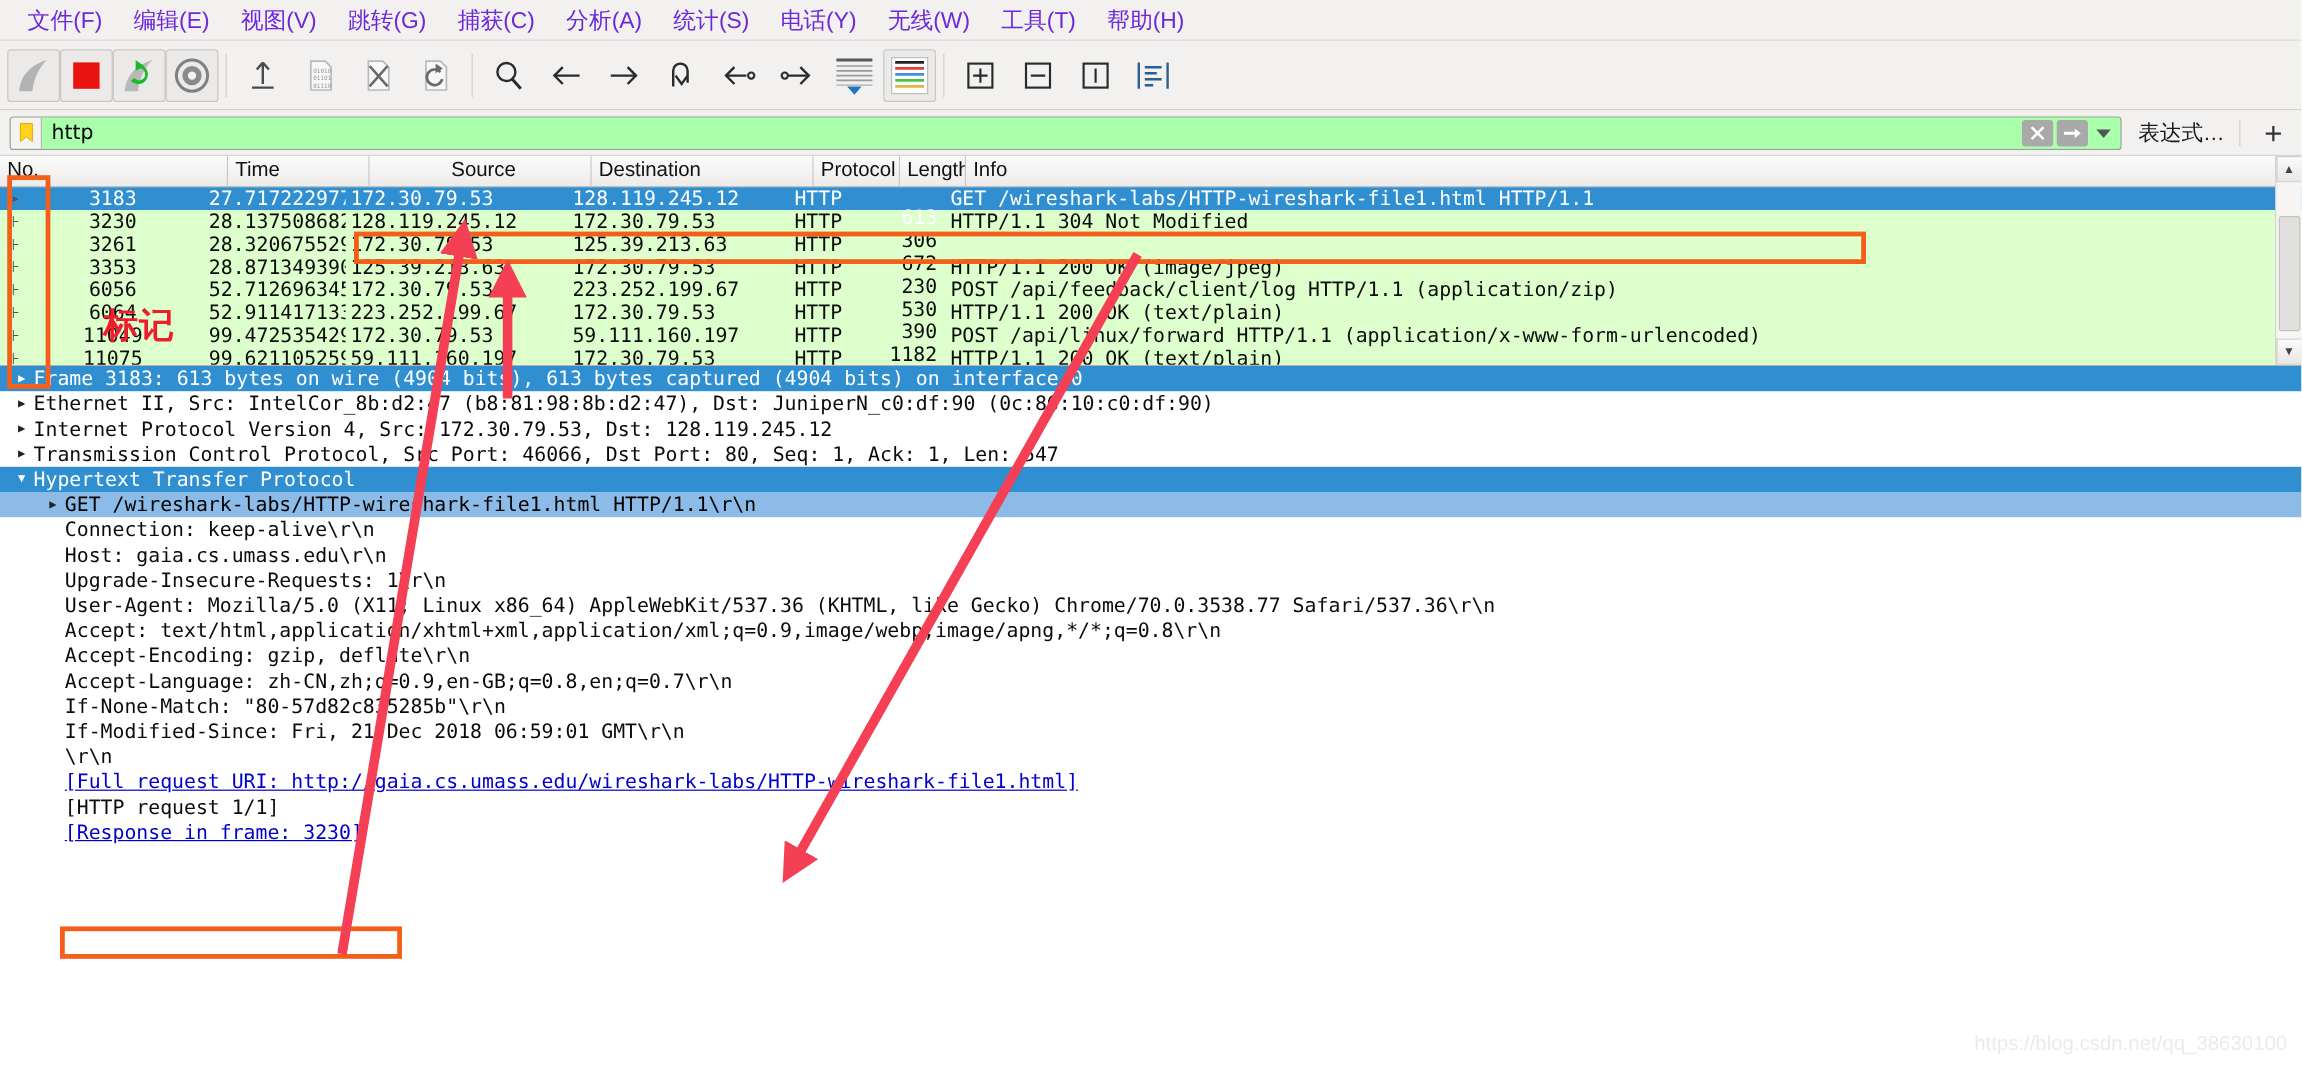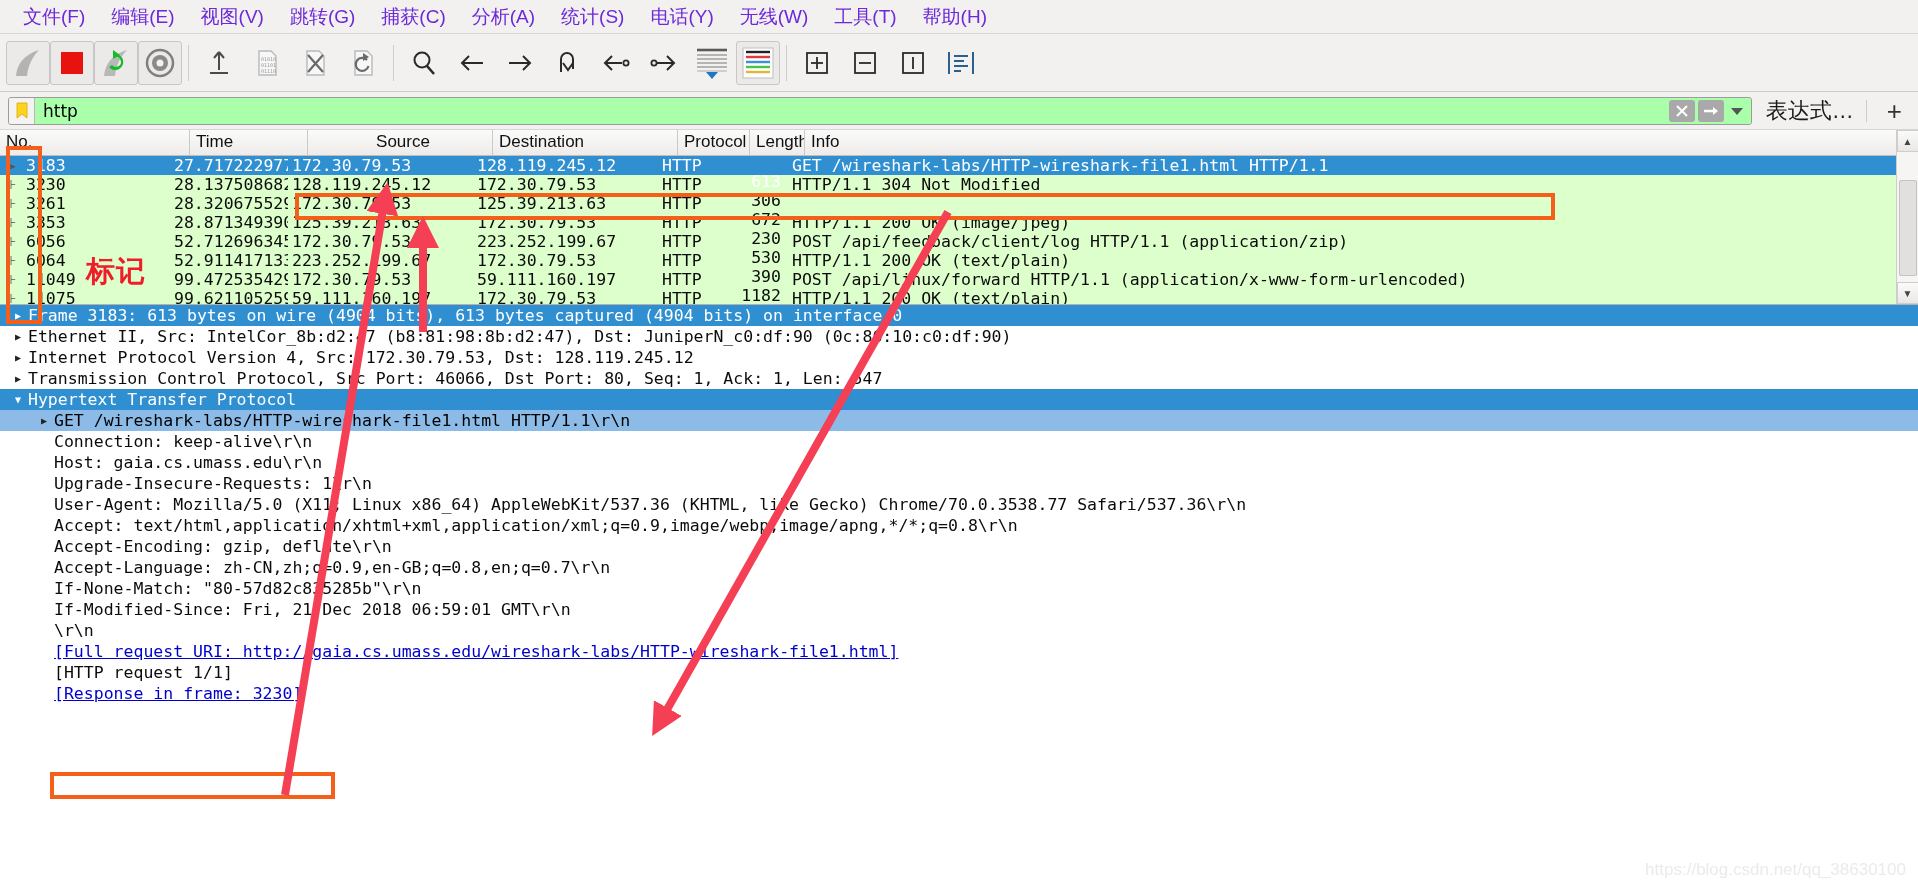--- a/index.html
+++ b/index.html
@@ -102,21 +102,21 @@
     gap: 3px;
   }
   .fbtn {
     width: 26px; height: 22px;
     background: #a9a9a9;
     border-radius: 3px;
     display: flex; align-items: center; justify-content: center;
   }
   .fbtn.chev { background: transparent; width: 20px; }
   .expr-label {
-    font-size: 22px; color: #1a1a1a;
+    font-size: 18px; color: #1a1a1a;
     margin-left: 14px;
     white-space: nowrap;
   }
   .vsep { width:1px; height:22px; background:#cfcdcb; margin:0 12px; }
   .plus-btn { font-size: 26px; color:#333; line-height:1; padding: 0 8px; }
 
   
   .packet-list {
     position: relative;
     height: 175px;
@@ -150,21 +150,21 @@
     display: flex;
     height: 19px;
     align-items: center;
     background: #ddffcc;
     color: #0b0b0b;
     white-space: nowrap;
   }
   .prow.sel { background: #2f8fd0; color: #ffffff; }
   .prow > div { overflow: hidden; }
   .p-marker { width: 26px; text-align: center; font-size: 13px; color:#555; }
-  .p-no   { width: 144px; text-align: left; padding-right: 8px; }
+  .p-no   { width: 144px; text-align: center; padding-right: 8px; }
   .p-time { width: 118px; padding-left: 4px; }
   .p-src  { width: 185px; padding-left: 4px; }
   .p-dst  { width: 185px; padding-left: 4px; }
   .p-prot { width: 72px; padding-left: 4px; }
   .p-len  { width: 55px; text-align: right; padding-right: 4px; margin-top: 31px; }
   .p-info { flex: 1; padding-left: 7px; }
 
   .plist-scroll {
     position: absolute; right: 0; top: 0; bottom: 0;
     width: 22px;

